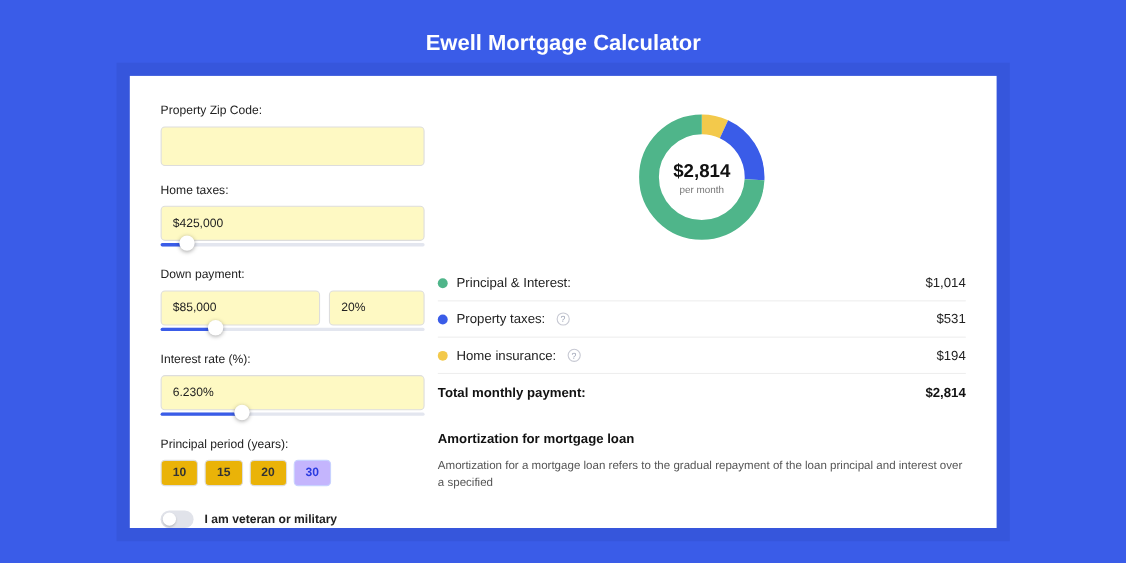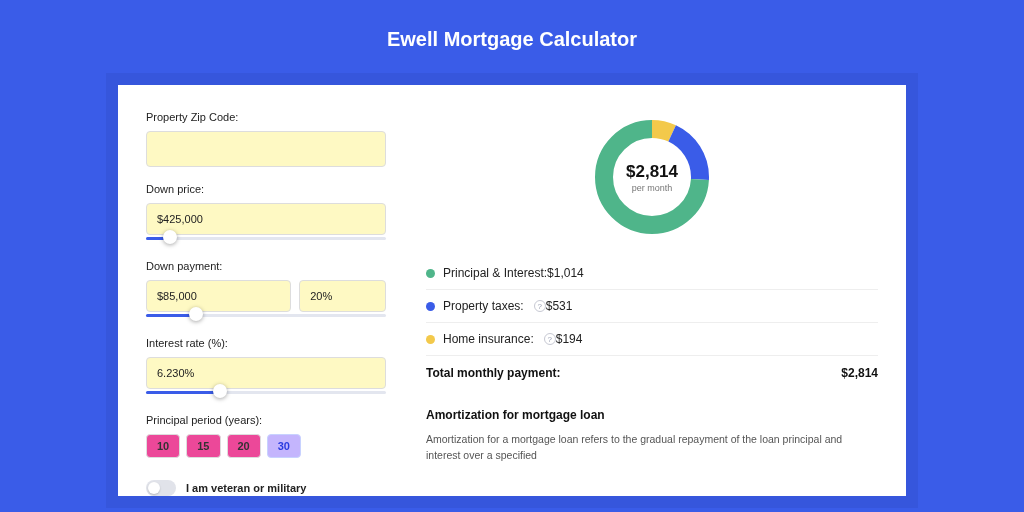--- a/index.html
+++ b/index.html
@@ -13,24 +13,24 @@
   .page-title {
     text-align: center;
     color: #fff;
     font-size: 20px;
     font-weight: 700;
     padding: 28px 0 18px;
   }
   .card {
     background: #fff;
     width: 788px;
-    margin: 16px auto;
+    margin: 0 auto;
     padding: 26px 28px 0;
     display: flex;
-    gap: 40px;
+    gap: 12px;
     box-shadow: 0 0 0 12px rgba(0,0,30,.06);
   }
   .left { width: 240px; flex: 0 0 240px; }
   .right { flex: 1; }
 
   .field-label {
     font-size: 11px;
     color: #222;
     margin-bottom: 8px;
     display: block;
@@ -69,21 +69,21 @@
     border-radius: 50%; background: #fff;
     box-shadow: 0 1px 4px rgba(0,0,0,.35);
     transform: translateX(-50%);
   }
 
   .mb16 { margin-bottom: 16px; }
 
   .periods { display: flex; gap: 6px; margin-top: 2px; }
   .period-btn {
     border: 1px solid #ddd;
-    background: #ec4899;
+    background: #eab308;
     font-size: 11px;
     font-weight: 600;
     padding: 5px 10px;
     border-radius: 4px;
     color: #333;
     cursor: pointer;
   }
   .period-btn.active { background: #c4b5fd; border-color: #c8d2ff; color: #2a3be0; }
 
   .toggle-row { display: flex; align-items: center; gap: 10px; margin-top: 22px; }
@@ -108,21 +108,21 @@
   .donut svg { transform: rotate(-90deg); }
   .donut-center {
     position: absolute; inset: 0; display: flex; flex-direction: column;
     align-items: center; justify-content: center;
   }
   .donut-center .amount { font-size: 17px; font-weight: 800; color: #111; }
   .donut-center .sub { font-size: 9px; color: #777; margin-top: 1px; }
 
   .legend { }
   .legend-row {
-    display: flex; align-items: center; 
+    display: flex; align-items: center; justify-content: space-between;
     padding: 9px 0; border-bottom: 1px solid #eee;
     font-size: 12px; color: #222;
   }
   .legend-row:last-of-type { border-bottom: none; }
   .legend-left { display: flex; align-items: center; gap: 8px; }
   .dot { width: 9px; height: 9px; border-radius: 50%; display: inline-block; }
   .info-icon {
     width: 12px; height: 12px; border-radius: 50%;
     border: 1px solid #c7c9d3; color: #9aa0b3;
     font-size: 8px; display: inline-flex; align-items: center; justify-content: center;
@@ -141,21 +141,21 @@
 <body>
 
 <h1 class="page-title">Ewell Mortgage Calculator</h1>
 
 <div class="card">
   <div class="left">
 
     <label class="field-label">Property Zip Code:</label>
     <input class="text-input lg mb16" value="" style="">
 
-    <label class="field-label">Down price:</label>
+    <label class="field-label">Home taxes:</label>
     <input class="text-input" value="$425,000" style="">
     <div class="slider-wrap mb16">
       <div class="slider-track"></div>
       <div class="slider-fill" style="width: 10%;"></div>
       <div class="slider-thumb" style="left: 10%;"></div>
     </div>
 
     <label class="field-label">Down payment:</label>
     <div class="row">
       <input class="text-input" value="$85,000" style="">

